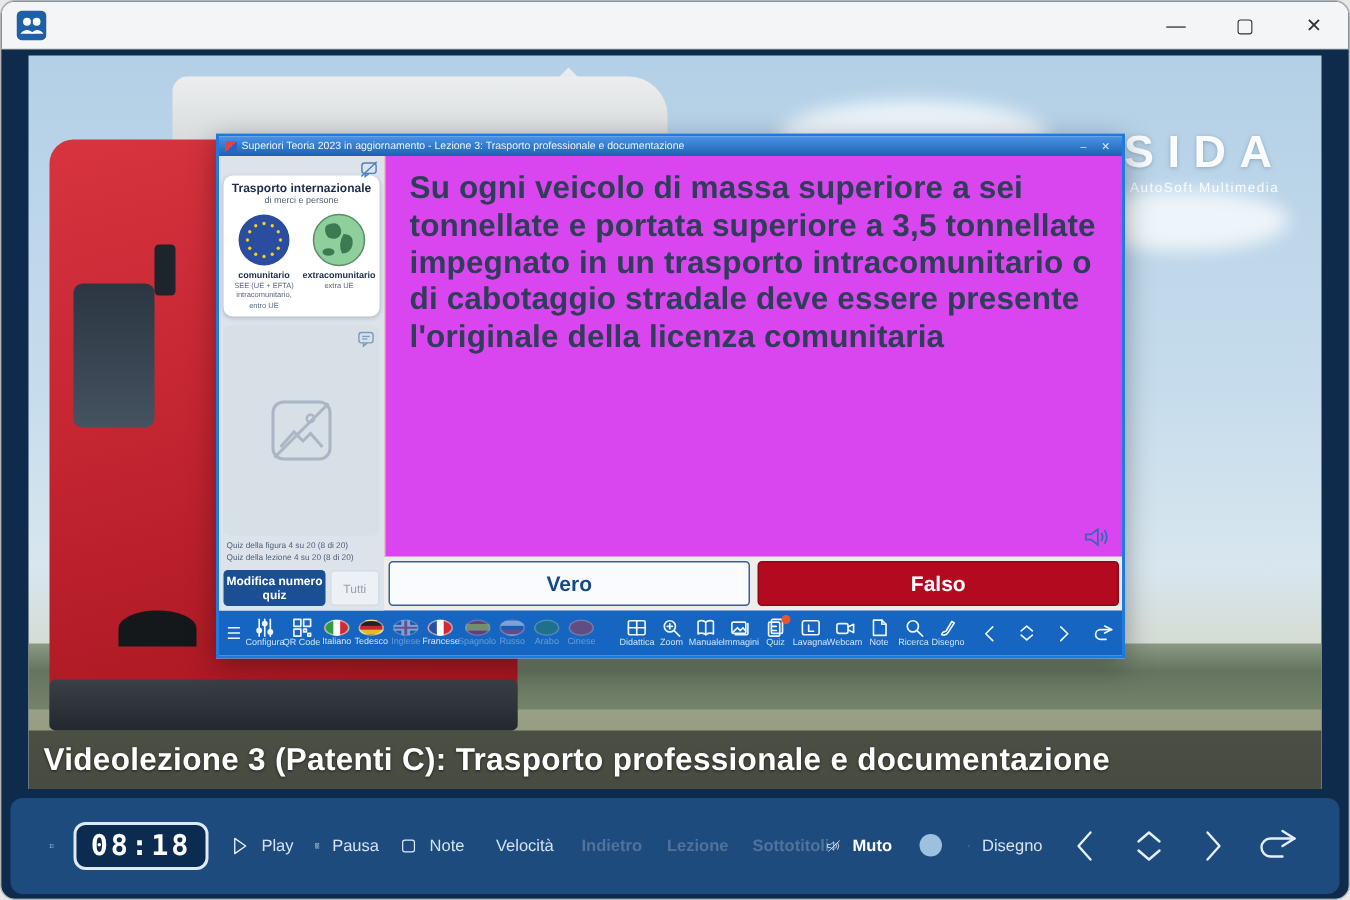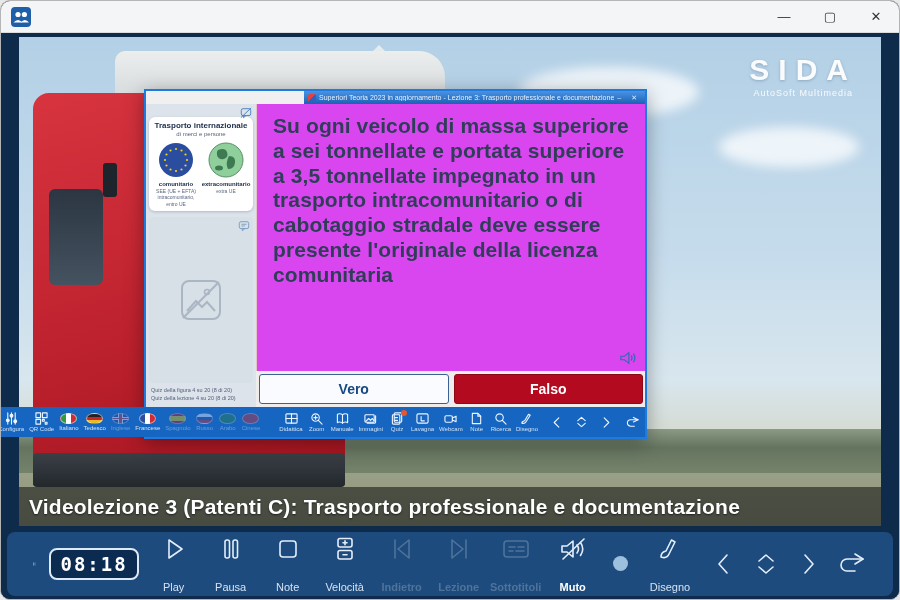--- a/index.html
+++ b/index.html
@@ -27,29 +27,29 @@
   .cab { position:absolute; left:14px; top:56px; width:312px; height:392px; background:linear-gradient(165deg,#d7343f 0%,#c32531 45%,#a3141f 100%); border-radius:16px 70px 0 0; }
   .cab-window { position:absolute; left:16px; top:96px; width:54px; height:96px; background:linear-gradient(180deg,#2b3642,#45525f); border-radius:6px; }
   .windshield { position:absolute; left:150px; top:40px; width:150px; height:120px; background:linear-gradient(180deg,#2e3a46,#4d5a66); border-radius:10px 24px 6px 6px; }
   .mirror { position:absolute; left:70px; top:70px; width:14px; height:34px; background:#1d242b; border-radius:3px; }
   .grille { position:absolute; left:150px; top:230px; width:160px; height:90px; background:repeating-linear-gradient(180deg,#9d1420 0 14px,#8a101a 14px 18px); border-radius:6px; }
   .bumper { position:absolute; left:0; top:360px; width:312px; height:34px; background:linear-gradient(180deg,#3a4046,#23282d); border-radius:4px; }
   .wheel { position:absolute; top:370px; width:52px; height:24px; background:#15181b; border-radius:50% 50% 0 0; }
 
   
   .brand { position:absolute; right:24px; top:16px; text-align:center; color:rgba(255,255,255,.95); }
-  .brand-title { font-size:30px; font-weight:bold; letter-spacing:9px; text-shadow:0 1px 3px rgba(60,90,120,.35); }
+  .brand-title { font-size:30px; font-weight:bold; letter-spacing:9px; text-shadow:0 1px 3px rgba(60,90,120,.35);margin-top:32px; }
   .brand-sub { font-size:9px; letter-spacing:1px; margin-top:1px; color:rgba(255,255,255,.9); }
 
   
   .caption { position:absolute; left:0; right:0; bottom:0; height:39px; background:rgba(15,15,15,.55); display:flex; align-items:center; padding-left:10px; }
   .caption span { color:#fff; font-weight:bold; font-size:21px; letter-spacing:.2px; text-shadow:0 1px 2px rgba(0,0,0,.6); }
 
   
-  .quiz-win { position:absolute; left:143px; top:56px; width:503px; height:350px; border:2px solid #1f7ae0; background:#f0f0f0; box-shadow:0 4px 18px rgba(0,0,0,.35); display:flex; flex-direction:column;align-items:flex-end; }
+  .quiz-win { position:absolute; left:143px; top:56px; width:606px; height:350px; border:2px solid #1f7ae0; background:#f0f0f0; box-shadow:0 4px 18px rgba(0,0,0,.35); display:flex; flex-direction:column; }
   .qz-titlebar { height:13px; background:linear-gradient(180deg,#4democ,#1c62b4); background:linear-gradient(180deg,#4a93e4,#1c62b4); display:flex; align-items:center; padding:0 4px; gap:3px; flex:0 0 auto; }
   .qz-ticon { width:8px; height:8px; border-radius:2px; background:linear-gradient(135deg,#e04343 50%,#2b62c4 50%); flex:0 0 auto; }
   .qz-title { font-size:7px; color:#eaf2fc; white-space:nowrap; overflow:hidden; }
   .qz-tcontrols { margin-left:auto; font-size:7px; color:#dce8f8; letter-spacing:4px; }
   .qz-body { flex:1; display:flex; min-height:0; }
 
   
   .panel { width:110px; flex:0 0 auto; background:#dde3ea; padding:3px; display:flex; flex-direction:column; position:relative; }
   .panel-mute-ic { position:absolute; right:4px; top:3px; }
   .card { background:#fff; border-radius:6px; box-shadow:0 1px 3px rgba(40,60,90,.25); padding:4px 2px; margin-top:10px; }
@@ -89,21 +89,21 @@
   .fl-es { background:linear-gradient(180deg,#c60b1e 25%,#f7c500 25% 75%,#c60b1e 75%); }
   .fl-ru { background:linear-gradient(180deg,#fff 33%,#2a4fa0 33% 66%,#cf2b36 66%); }
   .fl-sa { background:#2f7d46; }
   .fl-cn { background:#d02a2a; }
   .quiz-dot { position:absolute; right:-1px; top:-2px; width:6px; height:6px; border-radius:50%; background:#e8562c; }
   .qz-chev { display:flex; align-items:center; gap:13px; margin-left:8px; color:#eaf2fc; }
   .qz-menu { color:#eaf2fc; font-size:11px; margin-right:1px; cursor:pointer; }
 
   
   .player { position:absolute; left:6px; right:6px; bottom:3px; height:64px; background:#1d4b7d; border-radius:8px; display:flex; align-items:center; padding:0 26px; gap:13px; }
-  .pcol { display:flex; flex-direction:column; align-items:center; gap:19px; min-width:44px; cursor:pointer; }
+  .pcol { display:flex; flex-direction:row; align-items:center; gap:8px; min-width:44px; cursor:pointer; }
   .pcol .plabel { font-size:11px; color:#d4e3f4; }
   .pcol.dim svg { stroke:#4f739b; }
   .pcol.dim .plabel { color:#4f739b;font-weight:bold; }
   .timer { background:#0b2b50; border:2px solid #dde9f5; border-radius:8px; padding:3px 9px; font-family:"DejaVu Sans Mono", monospace; font-weight:bold; font-size:19px; color:#fff; letter-spacing:2px; cursor:default; }
   .vol { display:flex; align-items:center; width:100px; height:20px; position:relative; margin:0 6px; cursor:pointer; }
   .vol-track { position:absolute; left:0; right:0; top:8px; height:4px; border-radius:2px; background:#89add0; }
   .vol-fill { position:absolute; left:0; top:8px; height:4px; border-radius:2px; background:#b9d2e8; }
   .vol-handle { position:absolute; top:2px; width:15px; height:15px; border-radius:50%; background:#9cc0de; }
   .chev-btn { display:flex; align-items:center; justify-content:center; min-width:30px; cursor:pointer; }
   svg.pic { stroke:#e4eefa; fill:none; stroke-width:1.6; stroke-linecap:round; stroke-linejoin:round; }
@@ -225,20 +225,24 @@
               <circle cx="33" cy="19" r="2.5" stroke="#aab6c4" fill="none" stroke-width="1.6"></circle>
               <path d="M13 38 l9-10 6 6 5-5 8 9" stroke="#aab6c4" fill="none" stroke-width="2"></path>
               <line x1="9" y1="45" x2="45" y2="9" stroke="#aab6c4" stroke-width="2"></line>
             </svg>
           </div>
 
           <div class="info-lines">
             <div class="info-line">Quiz della figura 4 su 20 (8 di 20)</div>
             <div class="info-line">Quiz della lezione 4 su 20 (8 di 20)</div>
           </div>
+          <div class="panel-buttons">
+            <button class="btn-modify">Modifica numero quiz</button>
+            <button class="btn-all">Tutti</button>
+          </div>
         </div>
 
         <div class="qz-right">
           <div class="question-area">
             <div class="question-text">Su ogni veicolo di massa superiore a sei tonnellate e portata superiore a 3,5 tonnellate impegnato in un trasporto intracomunitario o di cabotaggio stradale deve essere presente l'originale della licenza comunitaria</div>
             <svg class="speaker-ic" width="18" height="16" viewBox="0 0 20 18">
               <path d="M2 7 h4 l5-4 v12 l-5-4 h-4 Z" stroke="#2f6bb0" fill="none" stroke-width="1.3"></path>
               <path d="M13.5 6 q2.2 3 0 6" stroke="#2f6bb0" fill="none" stroke-width="1.3"></path>
               <path d="M16 4 q3.4 5 0 10" stroke="#2f6bb0" fill="none" stroke-width="1.3"></path>
             </svg>

